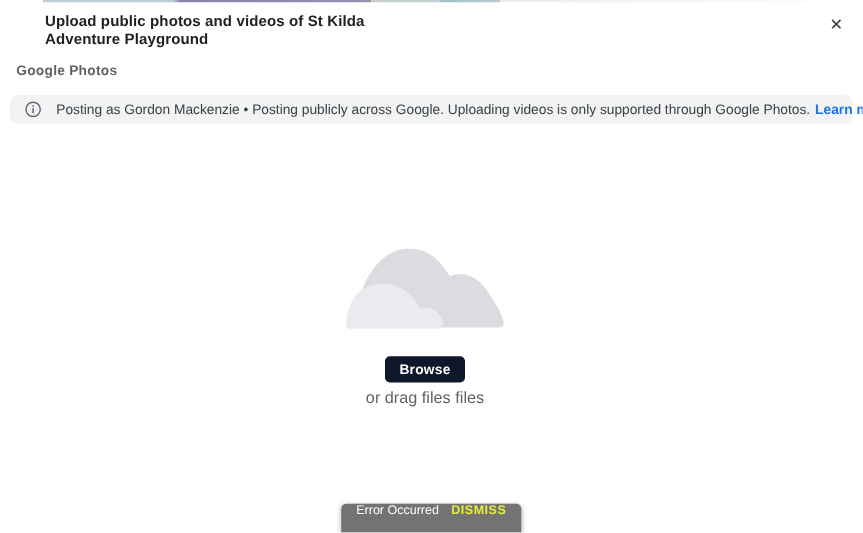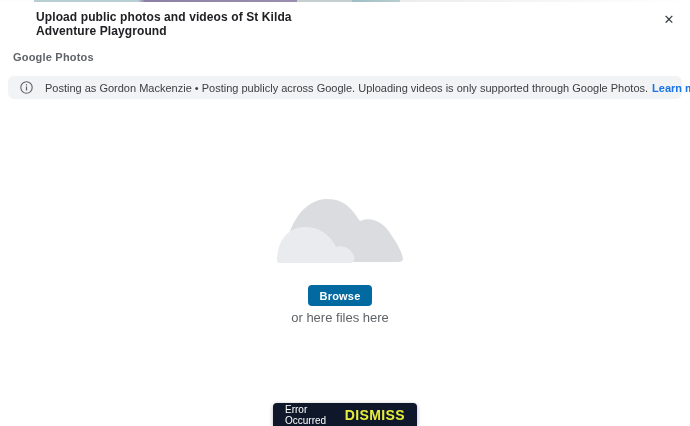--- a/index.html
+++ b/index.html
@@ -60,38 +60,38 @@
   .info-text { font-size: 11px; color: #3c4043; white-space: nowrap; }
   .info-link { color: #1a73e8; font-weight: bold; cursor: pointer; text-decoration: none; margin-left: 4px; }
   .upload-area {
     position: absolute; top: 88px; left: 0; width: 680px; height: 280px;
     display: flex; flex-direction: column; align-items: center;
     cursor: default;
   }
   .cloud-art { margin-top: 105px; width: 130px; height: 72px; display: block; }
   .browse-btn {
     margin-top: 18px;
-    background: #0369a1; color: #ffffff;
+    background: #0f172a; color: #ffffff;
     font-size: 11px; font-weight: bold; letter-spacing: 0.2px;
     border: none; border-radius: 4px;
     padding: 0 12px; height: 21px; min-width: 50px;
     cursor: pointer; font-family: inherit;
   }
   .drag-text { margin-top: 4px; font-size: 13px; color: #5f6368; }
   .snackbar {
     position: absolute; left: 50%; transform: translateX(-50%);
     bottom: 0; width: 144px; height: 23px;
-    background: #0f172a; border-radius: 4px 4px 0 0;
-    display: flex; align-items: center; justify-content: space-between;
+    background: #737373; border-radius: 4px 4px 0 0;
+    display: flex; align-items: flex-start; justify-content: space-between;
     padding: 0 12px;
     box-shadow: 0 1px 4px rgba(0,0,0,0.3);
   }
   .snackbar-msg { font-size: 10px; color: #ffffff; }
   .snackbar-action {
-    font-size: 14px; font-weight: bold; color: #e6ee3b;
+    font-size: 10px; font-weight: bold; color: #e6ee3b;
     letter-spacing: 0.4px; background: none; border: none;
     cursor: pointer; font-family: inherit; padding: 0;
   }
 </style>
 </head>
 <body>
 
 <div class="page-sliver"></div>
 
 <div class="dialog">
@@ -113,21 +113,21 @@
     </svg>
     <span class="info-text"><span>Posting as Gordon Mackenzie • Posting publicly across Google. Uploading videos is only supported through Google Photos.</span><a class="info-link" href="#">Learn more</a></span>
   </div>
 
   <div class="upload-area">
     <svg class="cloud-art" viewBox="0 0 130 72">
       <path d="M10 62 C 12 28, 30 4, 52 4 C 72 4, 79 18, 85 26 C 96 21, 108 27, 115 38 C 121 47, 127 56, 128 64 C 128 66, 126 67, 123 67 L 16 67 C 12 67, 10 65, 10 62 Z" fill="#dadce0"></path>
       <path d="M2 66 C 2 46, 13 32, 30 32 C 47 32, 57 43, 61 52 C 69 49, 77 55, 79 61 C 80 64, 79 68, 75 68 L 7 68 C 4 68, 2 68, 2 66 Z" fill="#e9ebef"></path>
     </svg>
     <button class="browse-btn">Browse</button>
-    <div class="drag-text">or here files here</div>
+    <div class="drag-text">or drag files files</div>
   </div>
 
   <div class="snackbar">
     <span class="snackbar-msg">Error Occurred</span>
     <button class="snackbar-action">DISMISS</button>
   </div>
 
 </div>
 
 </body></html>

